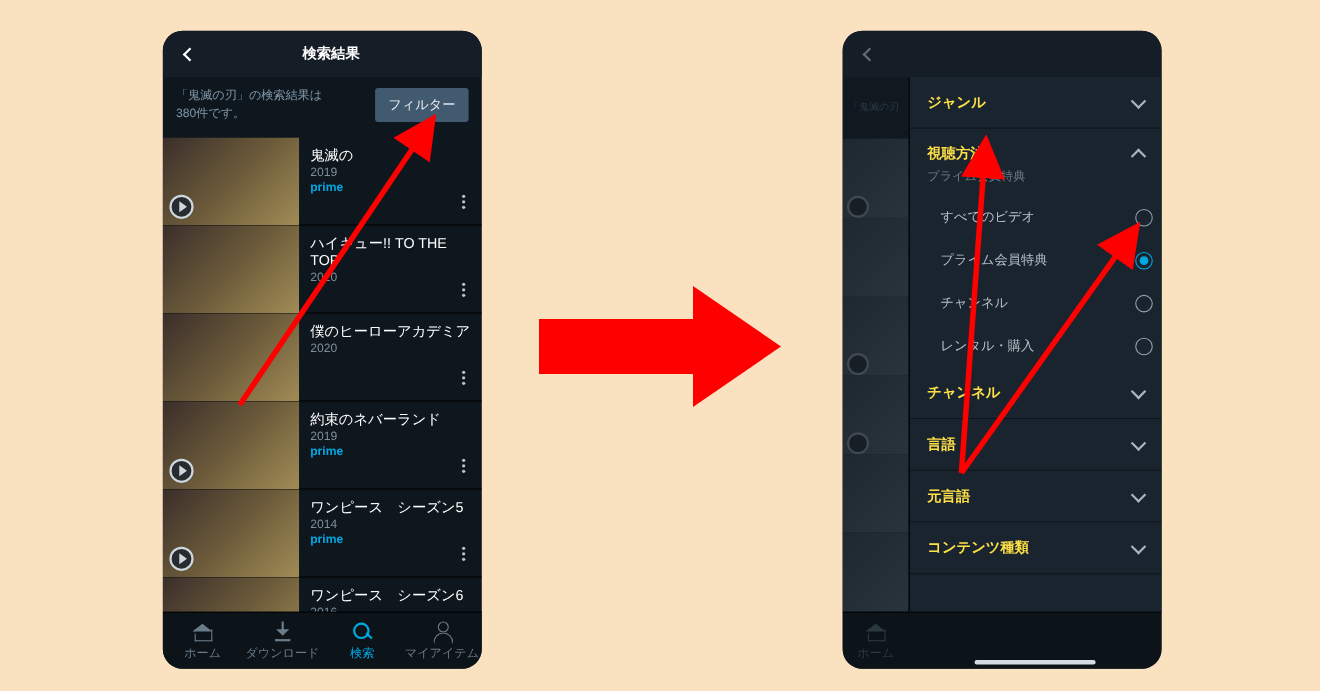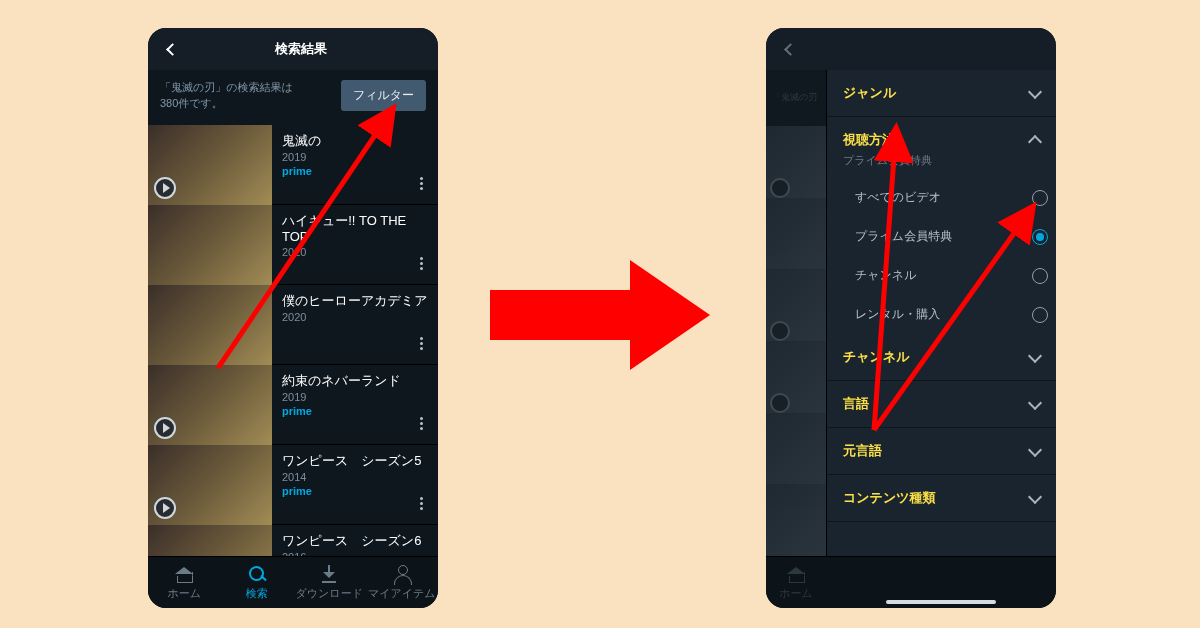--- a/index.html
+++ b/index.html
@@ -348,29 +348,29 @@
           <div class="title">ワンピース　シーズン6</div>
           <div class="year">2016</div>
         </div>
       </div>
     </div>
   <div class="tabbar" id="tabbar-left">
       <div class="tab">
         <div class="ico home"></div>
         <span>ホーム</span>
       </div>
+      <div class="tab">
+        <div class="ico dl">
+          <div class="bar"></div>
+        </div>
+        <span>ダウンロード</span>
+      </div>
       <div class="tab active">
         <div class="ico search"></div>
         <span>検索</span>
-      </div>
-      <div class="tab">
-        <div class="ico dl">
-          <div class="bar"></div>
-        </div>
-        <span>ダウンロード</span>
       </div>
       <div class="tab">
         <div class="ico user"></div>
         <span>マイアイテム</span>
       </div>
     </div>
 </div>
 
 <div class="big-arrow">
   <div class="shaft"></div>

